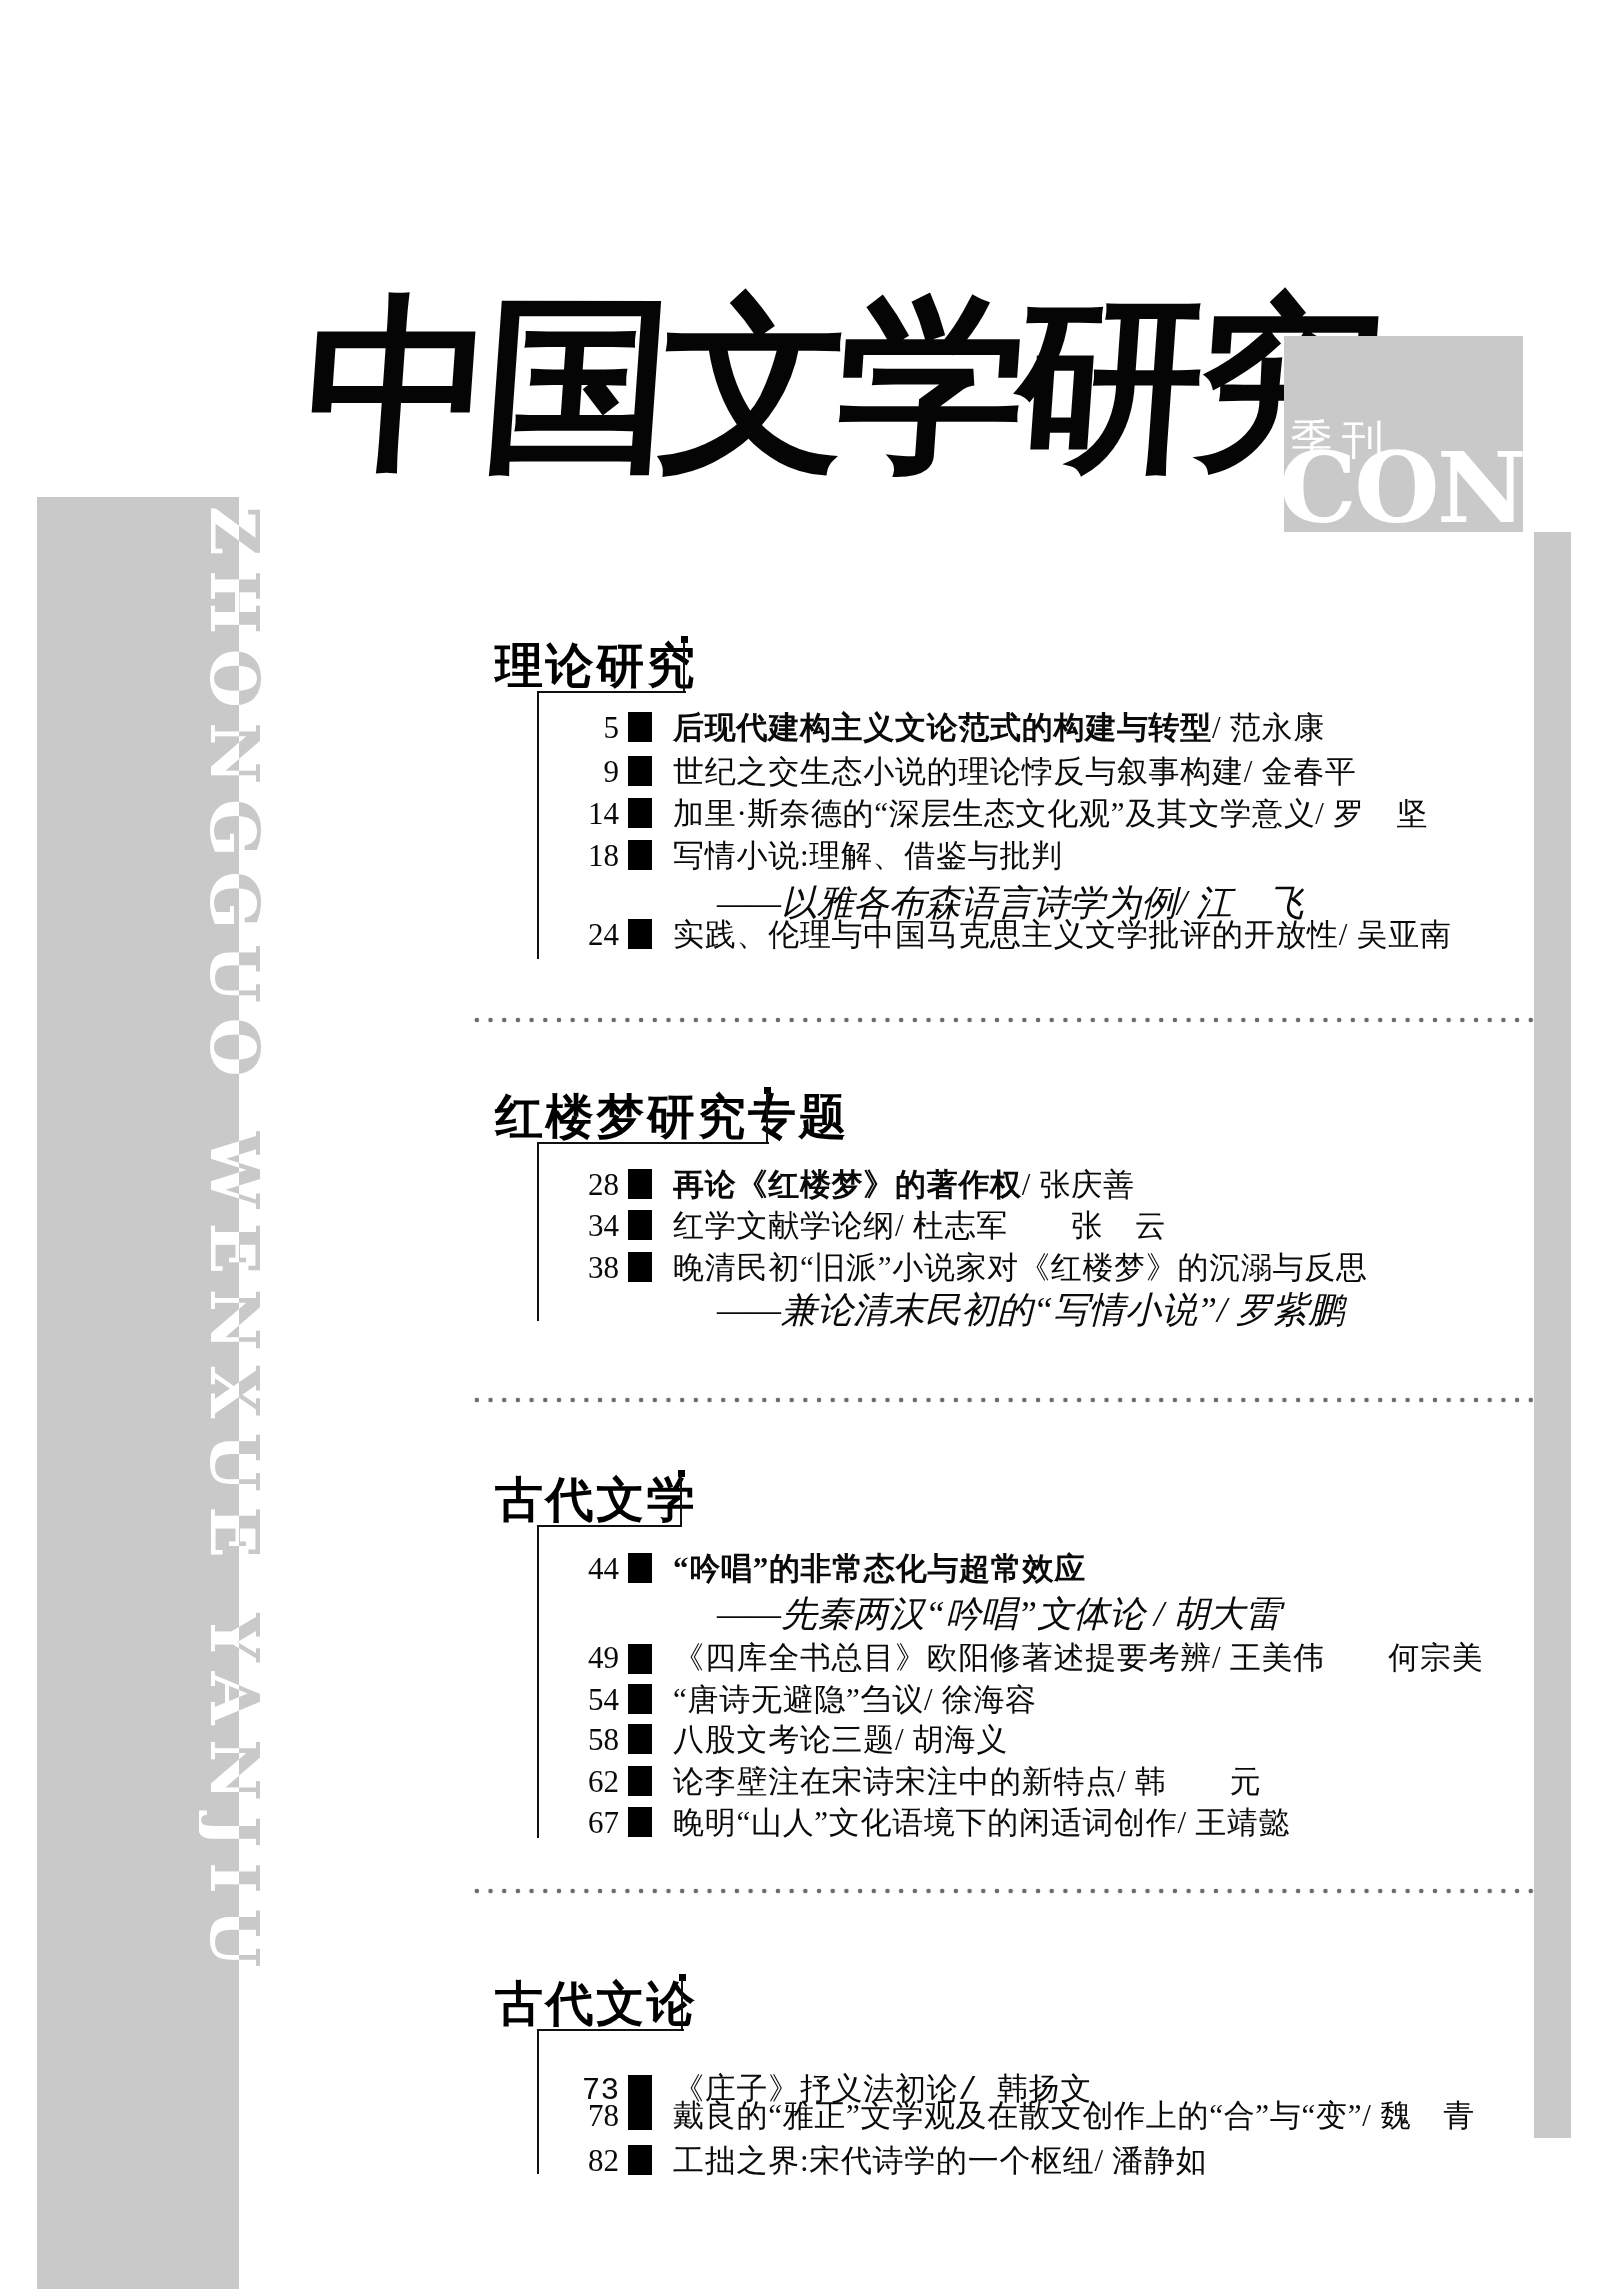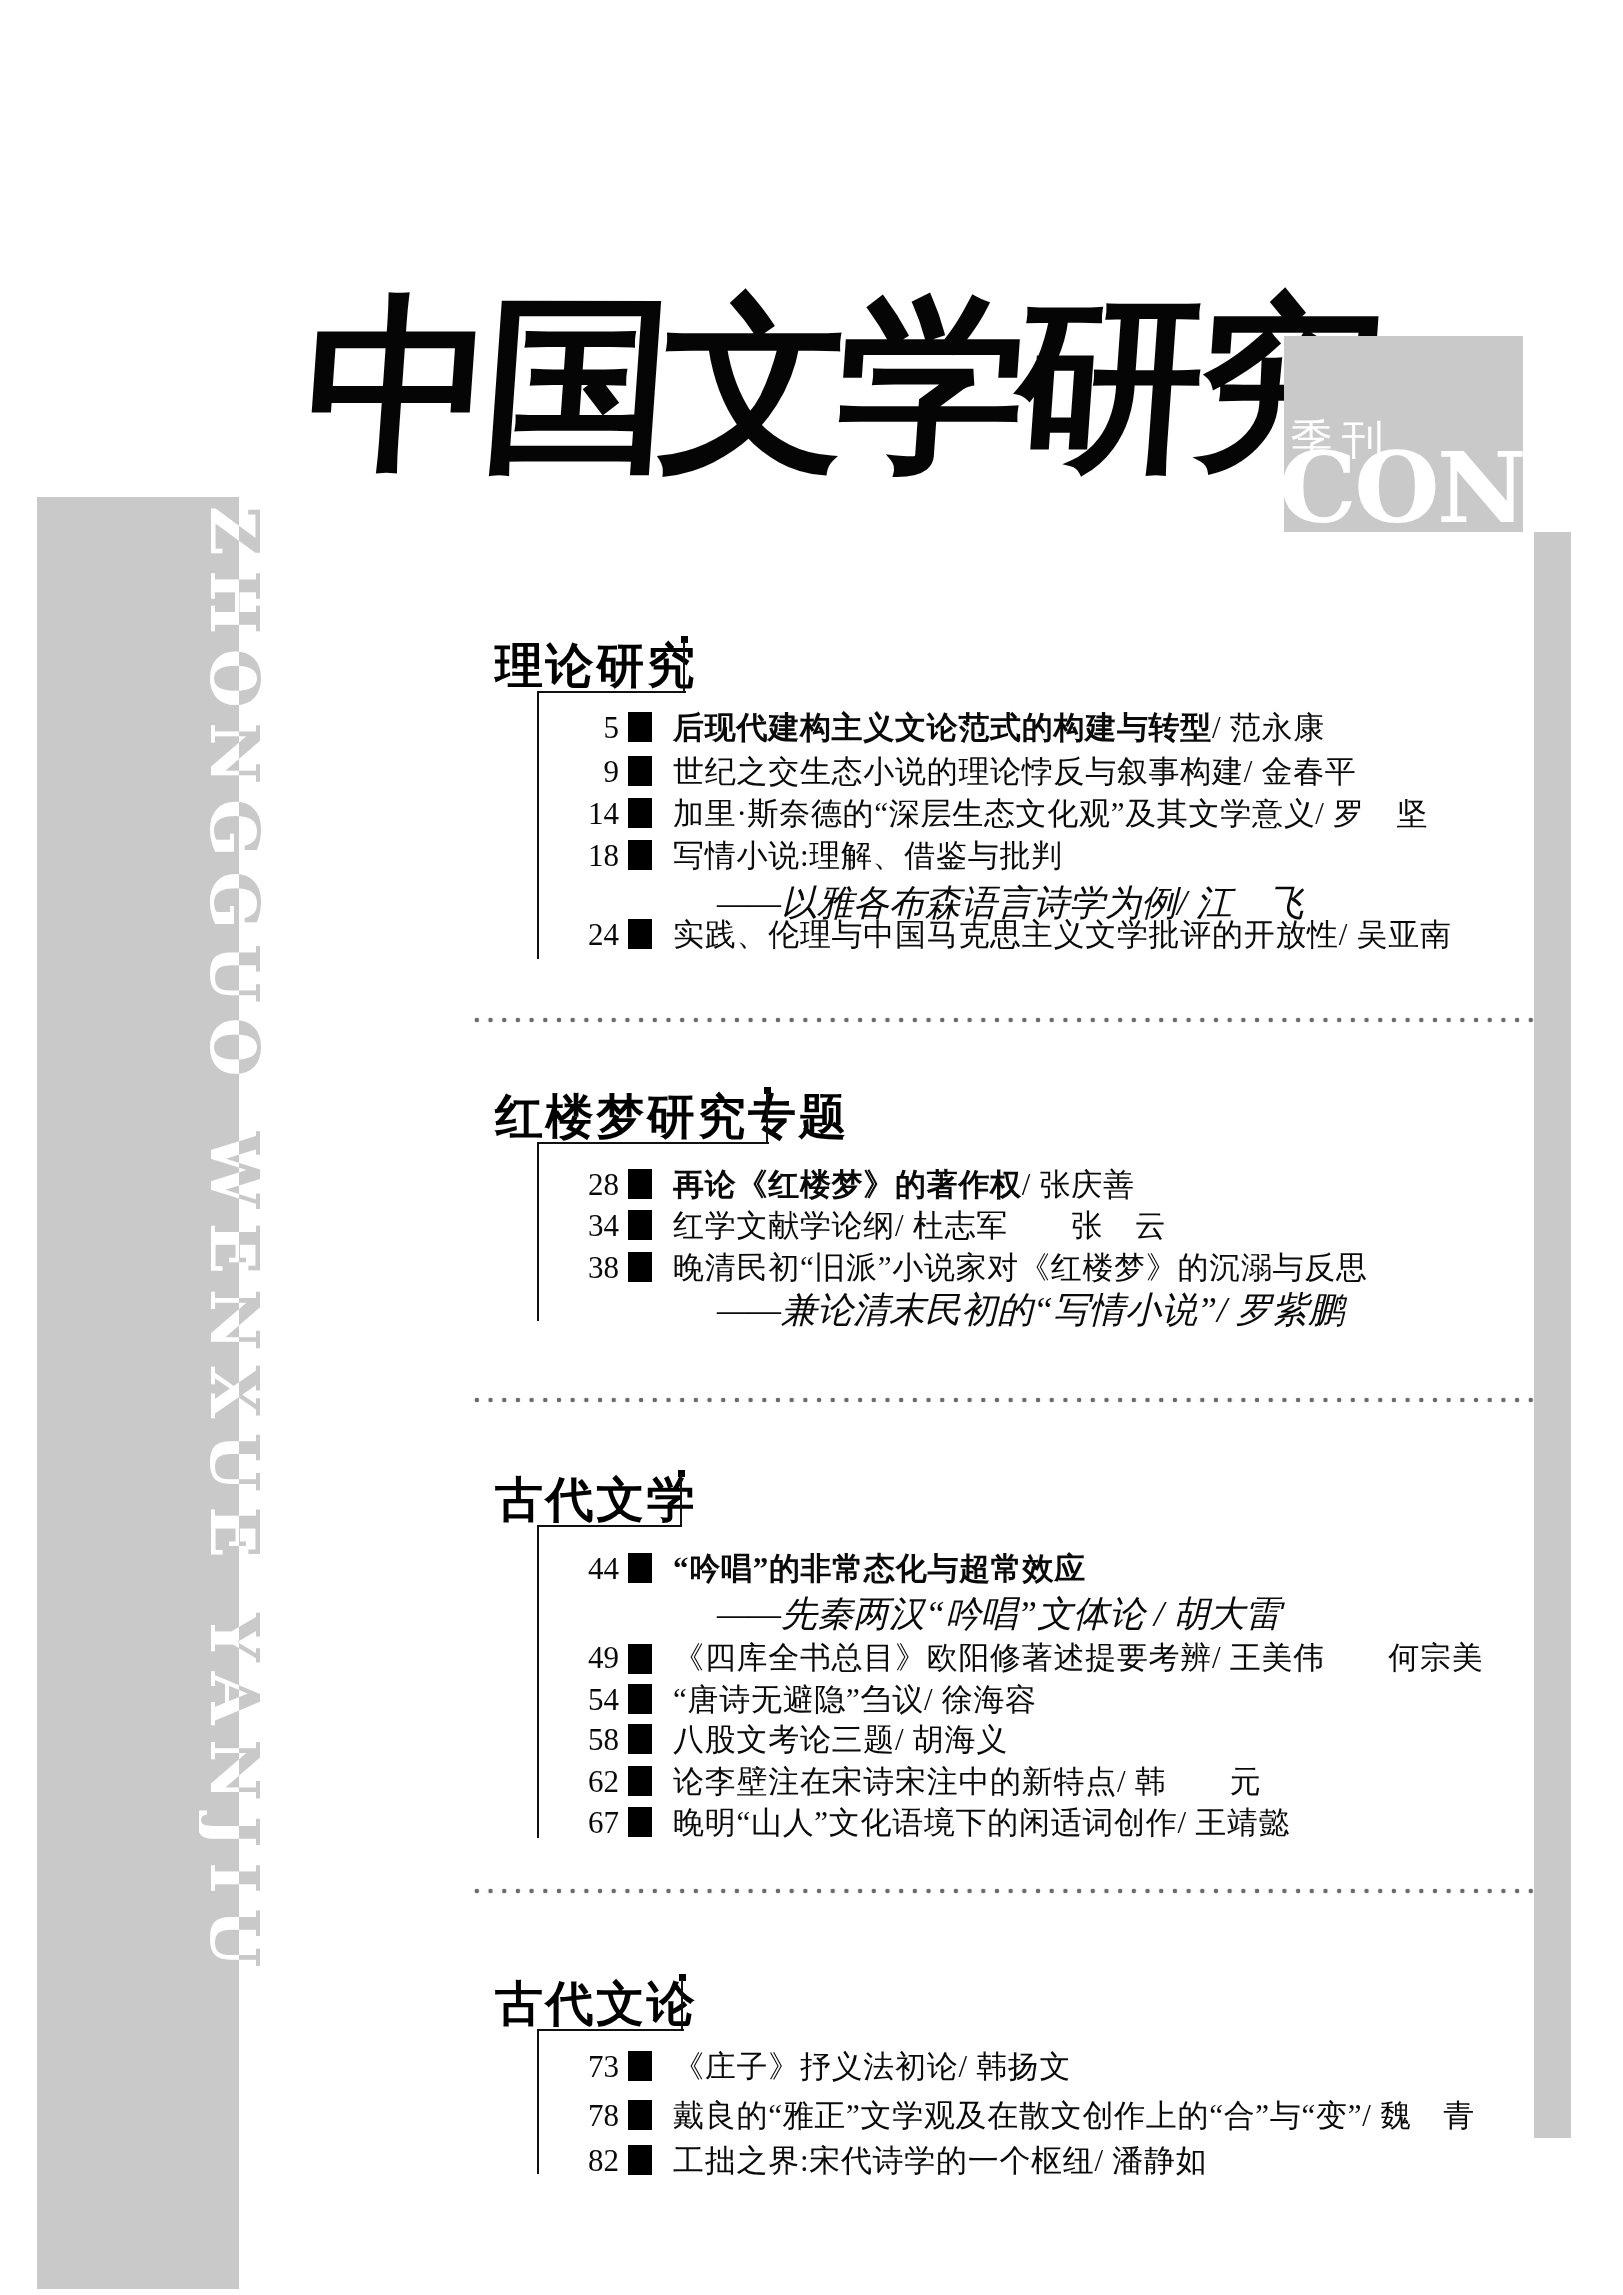--- a/index.html
+++ b/index.html
@@ -203,21 +203,21 @@
           <span class="ttl">晚明“山人”文化语境下的闲适词创作</span>
           <span class="auth"> / 王靖懿</span>
         </div>
       </section>
       <section class="sec" style="top: 1978px;">
         <h2 class="sec-title">古代文论</h2>
         <div class="tick-square" style="left: 679px;"></div>
         <div class="tick-line" style="left: 681px;"></div>
         <div class="h-line" style="width: 147px;"></div>
         <div class="v-line" style="height: 145px;"></div>
-        <div class="row" style="top: 72px;">
+        <div class="row" style="top: 96px; font-family: Liberation Mono, monospace;">
           <span class="pg">73</span>
           <span class="sq"></span>
           <span class="ttl">《庄子》抒义法初论</span>
           <span class="auth"> / 韩扬文</span>
         </div>
         <div class="row" style="top: 121px;">
           <span class="pg">78</span>
           <span class="sq"></span>
           <span class="ttl">戴良的“雅正”文学观及在散文创作上的“合”与“变”</span>
           <span class="auth"> / 魏　青</span>

